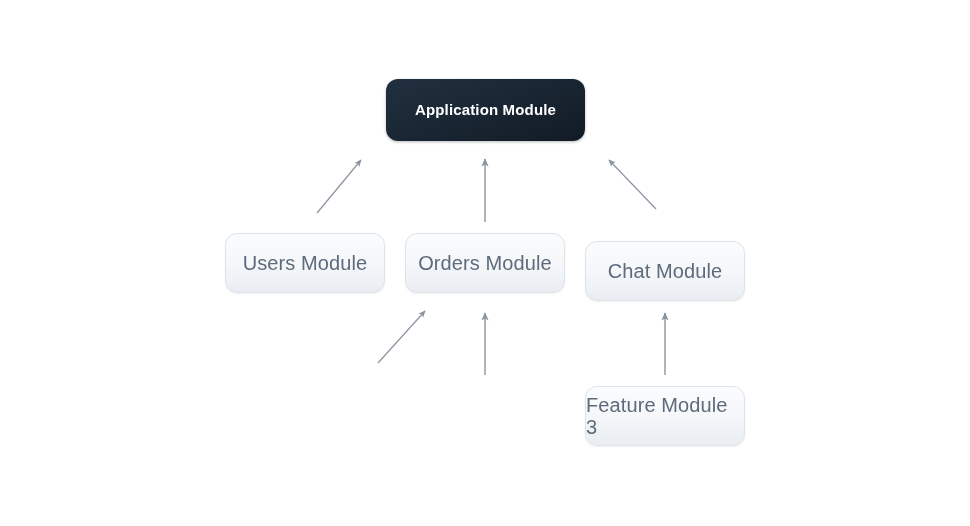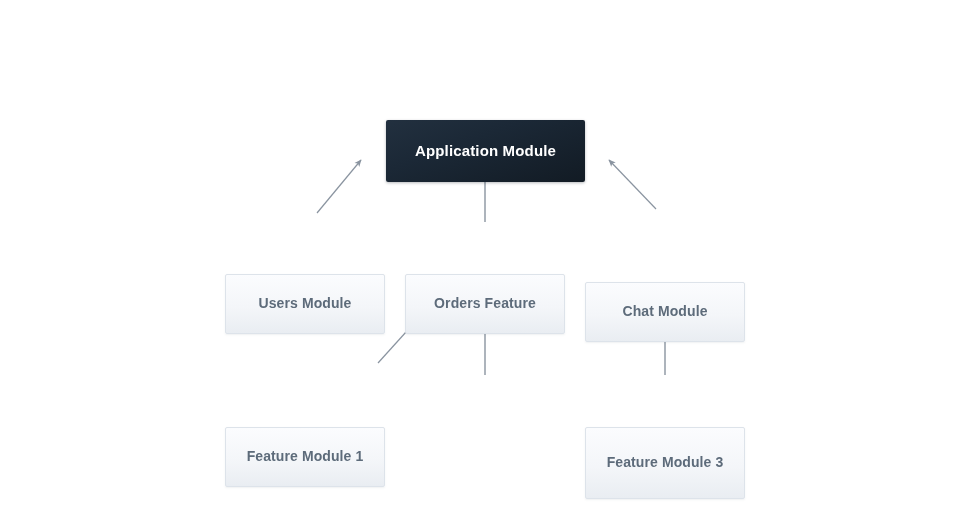--- a/index.html
+++ b/index.html
@@ -26,38 +26,37 @@
     width: 970px;
     height: 526px;
     pointer-events: none;
   }
   .node {
     position: absolute;
     box-sizing: border-box;
     display: flex;
     align-items: center;
     justify-content: center;
-    border-radius: 2px;
+    border-radius: 12px;
     text-align: left;
-    margin-top: 41px;
   }
   .node-root {
     background: linear-gradient(160deg, #22303f 0%, #1b2836 38%, #121b24 100%);
     color: #ffffff;
     font-size: 15px;
     font-weight: bold;
     letter-spacing: 0.15px;
     box-shadow: 0 1px 3px rgba(16,24,32,0.30);
     border: none;
   }
   .node-plain {
     background: linear-gradient(180deg, #fbfcfe 0%, #f4f6f9 55%, #e9edf2 100%);
     color: #5d6b7a;
-    font-size: 14px;
-    font-weight: bold;
+    font-size: 20px;
+    font-weight: normal;
     letter-spacing: 0.1px;
     border: 1px solid #dde3ea;
     box-shadow: 0 1px 2px rgba(100,115,130,0.10);
   }
   .node-label {
     display: block;
     line-height: 1.1;
   }
 </style>
 </head>
@@ -87,29 +86,26 @@
 
   <div class="node node-root" style="left:386px; top:79px; width:199px; height:62px;">
     <span class="node-label">Application Module</span>
   </div>
 
   <div class="node node-plain" style="left:225px; top:233px; width:160px; height:60px;">
     <span class="node-label">Users Module</span>
   </div>
 
   <div class="node node-plain" style="left:405px; top:233px; width:160px; height:60px;">
-    <span class="node-label">Orders Feature</span>
+    <span class="node-label">Orders Module</span>
   </div>
 
   <div class="node node-plain" style="left:585px; top:241px; width:160px; height:60px;">
     <span class="node-label">Chat Module</span>
   </div>
 
-  <div class="node node-plain" style="left:225px; top:386px; width:160px; height:60px;">
-    <span class="node-label">Feature Module 1</span>
-  </div>
 
 
-  <div class="node node-plain" style="left:585px; top:386px; width:160px; height:72px;">
+  <div class="node node-plain" style="left:585px; top:386px; width:160px; height:60px;">
     <span class="node-label">Feature Module 3</span>
   </div>
 
 </div>
 
 </body></html>

